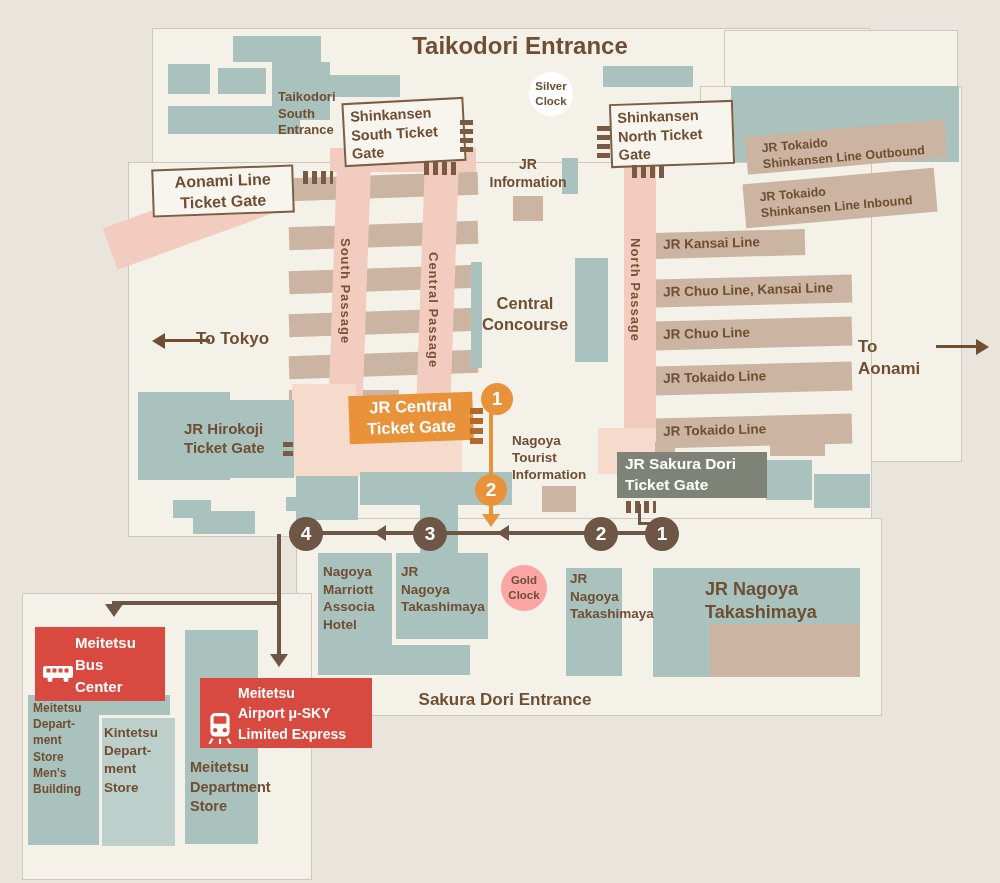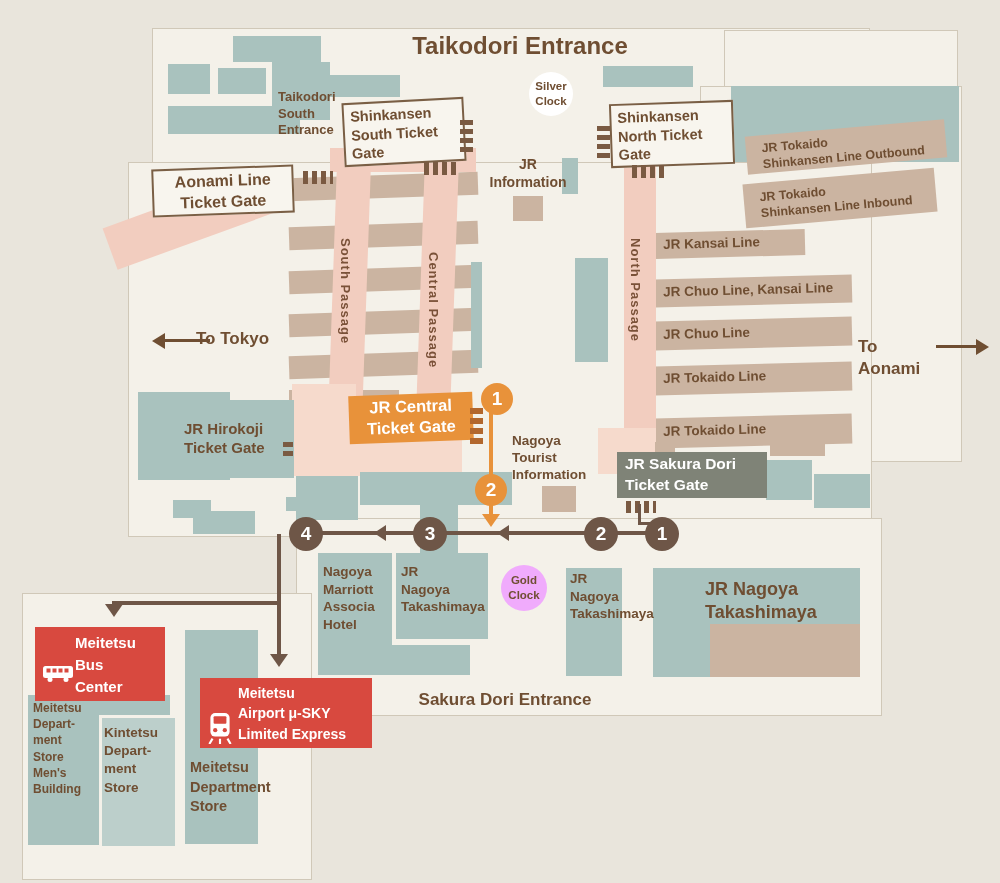--- a/index.html
+++ b/index.html
@@ -102,29 +102,31 @@
   <div class="abs teal" style="left:396px;top:553px;width:92px;height:86px;"></div>
   <div class="abs teal" style="left:566px;top:568px;width:56px;height:108px;"></div>
   <div class="abs teal" style="left:653px;top:568px;width:207px;height:109px;"></div>
   <div class="abs tan" style="left:710px;top:624px;width:150px;height:53px;"></div>
   <div class="abs teal" style="left:28px;top:695px;width:142px;height:150px;"></div>
   <div class="abs" style="left:99px;top:715px;width:73px;height:128px;background:#BCCFCB;border:3px solid #F4F1E9;"></div>
   <div class="abs teal" style="left:185px;top:630px;width:73px;height:214px;"></div>
 
   <div class="abs clock" style="left:529px;top:72px;width:44px;height:44px;background:#ffffff;padding-top:7px;box-sizing:border-box;">Silver
 Clock</div>
-  <div class="abs clock" style="left:501px;top:565px;width:46px;height:46px;background:#f0abfc;padding-top:8px;box-sizing:border-box;">Gold
+  <div class="abs clock" style="left:501px;top:565px;width:46px;height:46px;background:#fca5a5;padding-top:8px;box-sizing:border-box;">Gold
 Clock</div>
 
   <div class="abs lbl c" style="left:395px;top:31px;width:250px;font-size:24px;">Taikodori Entrance</div>
   <div class="abs lbl" style="left:242px;top:89px;width:90px;font-size:13px;margin-left:36px;">Taikodori
 South
 Entrance</div>
   <div class="abs lbl c" style="left:480px;top:156px;width:96px;font-size:14px;">JR
 Information</div>
+  <div class="abs lbl c" style="left:455px;top:293px;width:140px;font-size:16.5px;">Central
+Concourse</div>
   <div class="abs lbl" style="left:196px;top:328px;width:90px;font-size:17px;">To Tokyo</div>
   <div class="abs lbl" style="left:858px;top:336px;width:80px;font-size:17px;">To Aonami</div>
   <div class="abs lbl" style="left:184px;top:419px;width:120px;font-size:15px;">JR Hirokoji
 Ticket Gate</div>
   <div class="abs lbl" style="left:512px;top:432px;width:110px;font-size:13.5px;">Nagoya
 Tourist
 Information</div>
   <div class="abs lbl c" style="left:405px;top:689px;width:200px;font-size:17px;">Sakura Dori Entrance</div>
 
   <div class="abs routeln" style="left:164px;top:339px;width:46px;height:3px;background:#6F4E32;"></div>

